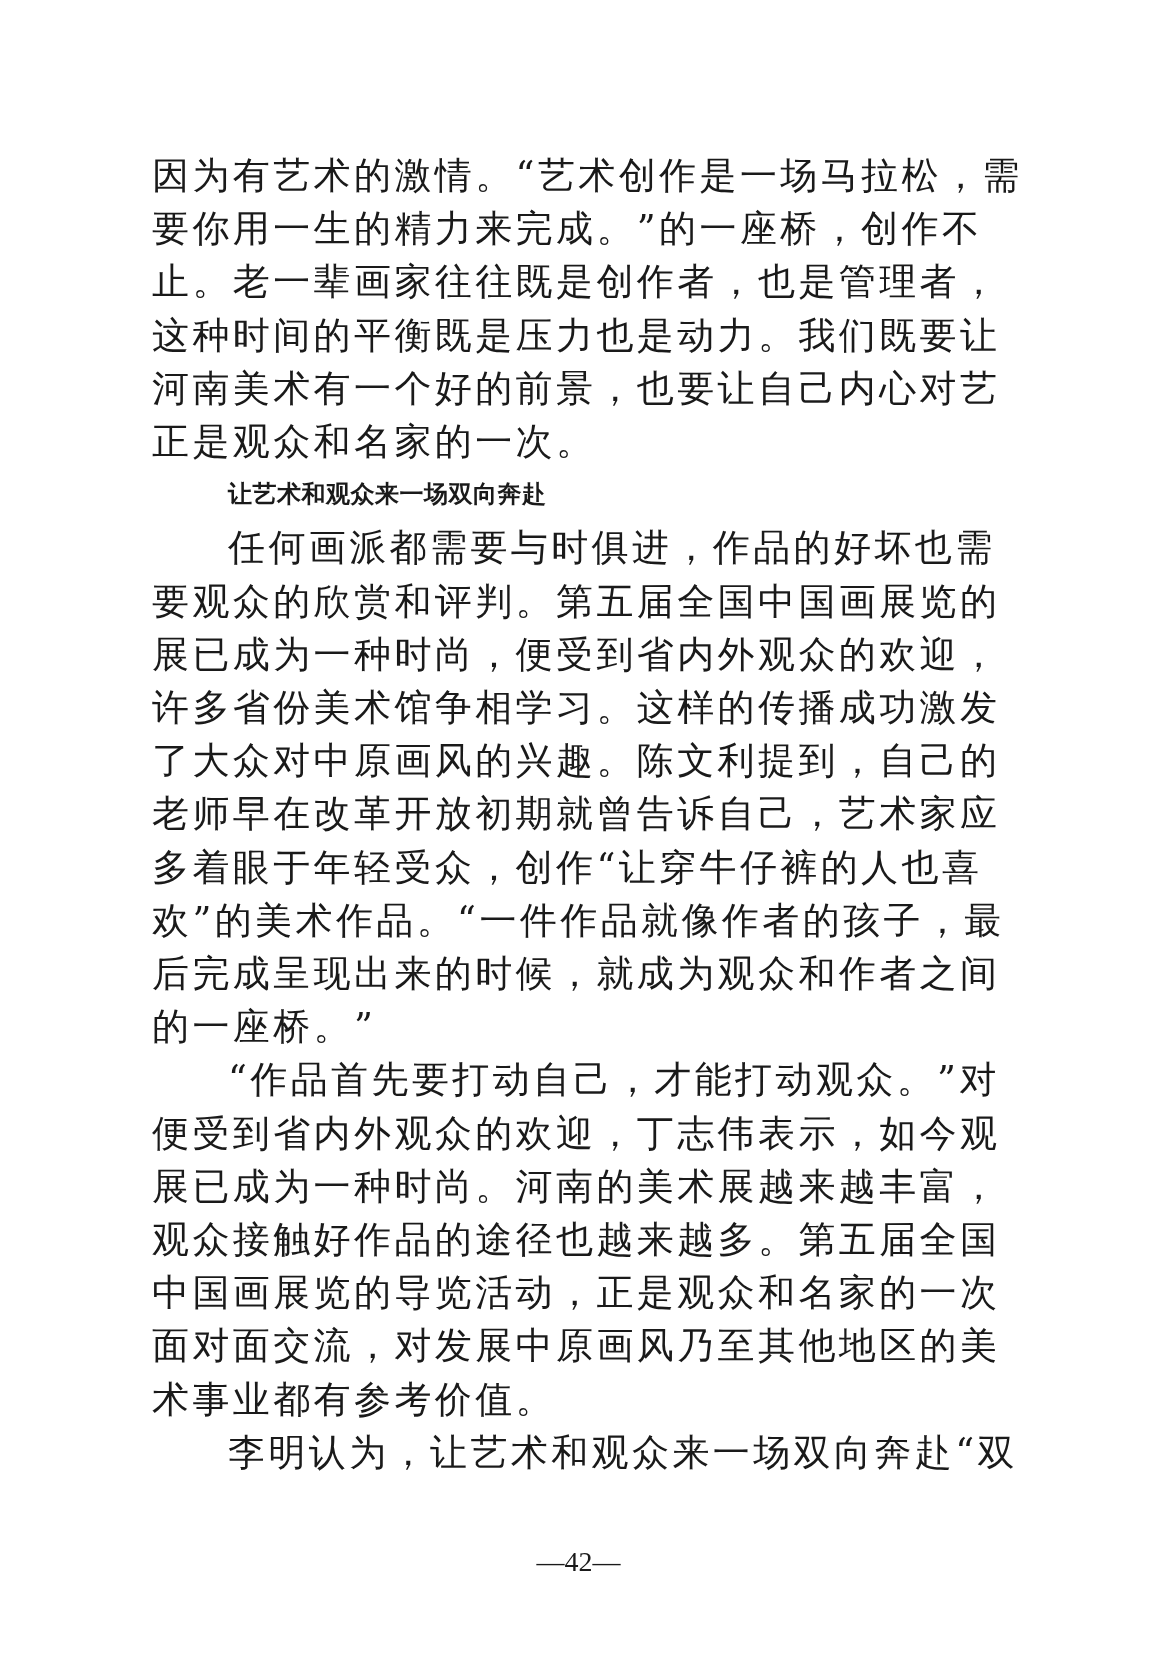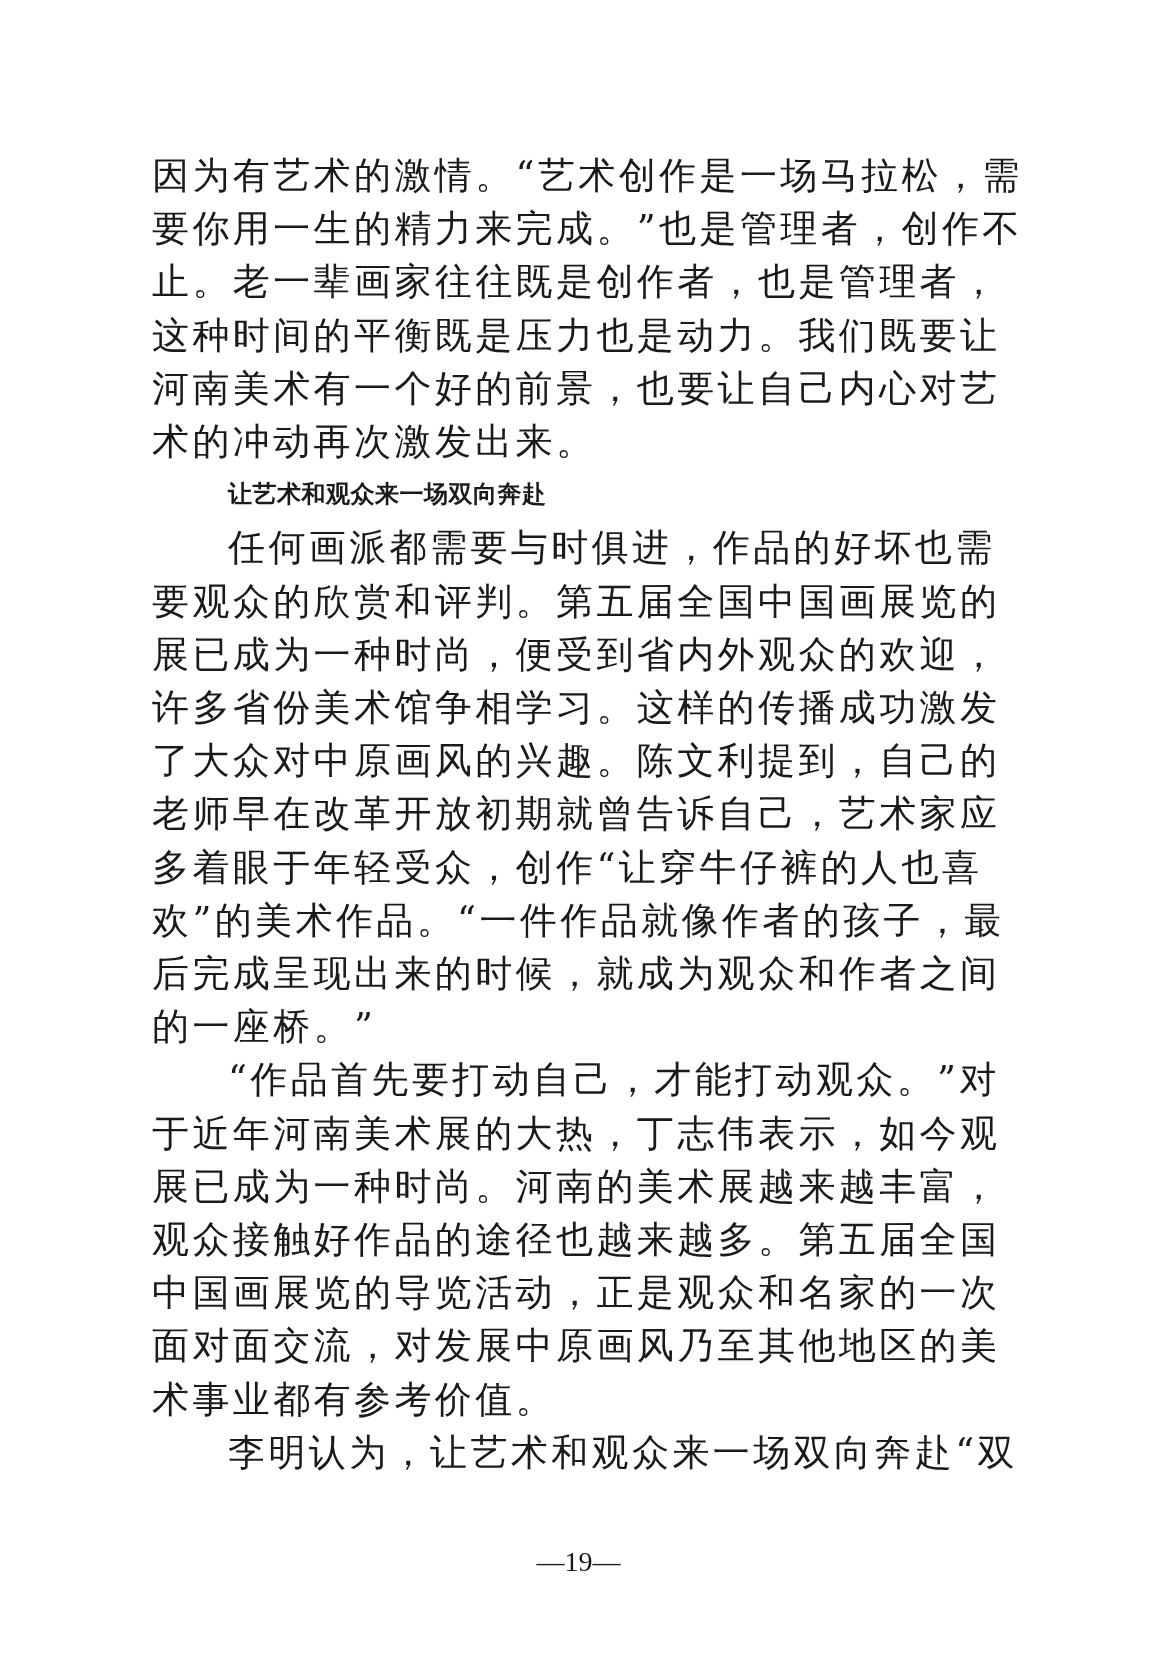--- a/index.html
+++ b/index.html
@@ -14,39 +14,39 @@
                   font-weight: bold; letter-spacing: 0.5px; font-size: 24px; }
   .pagenum { position: absolute; left: 0; width: 1157px; top: 1533px; text-align: center;
              font-size: 28px; line-height: 40px; font-family: "Liberation Serif", serif; }
 </style>
 </head>
 <body>
 
 <div class="page">
   <div id="lines">
       <div class="line" style="top: 140px;">因为有艺术的激情。“艺术创作是一场马拉松，需</div>
-      <div class="line" style="top: 193.2px;">要你用一生的精力来完成。”也是管理者，创作不</div>
+      <div class="line" style="top: 193.2px;">要你用一生的精力来完成。”的一座桥，创作不</div>
       <div class="line" style="top: 246.4px;">止。老一辈画家往往既是创作者，也是管理者，</div>
       <div class="line" style="top: 299.6px;">这种时间的平衡既是压力也是动力。我们既要让</div>
       <div class="line" style="top: 352.8px;">河南美术有一个好的前景，也要让自己内心对艺</div>
-      <div class="line" style="top: 406px;">术的冲动再次激发出来。</div>
+      <div class="line" style="top: 406px;">正是观众和名家的一次。</div>
       <div class="line indent heading" style="top: 459.2px;">让艺术和观众来一场双向奔赴</div>
       <div class="line indent" style="top: 512.4px;">任何画派都需要与时俱进，作品的好坏也需</div>
       <div class="line" style="top: 565.6px;">要观众的欣赏和评判。第五届全国中国画展览的</div>
       <div class="line" style="top: 618.8px;">展已成为一种时尚，便受到省内外观众的欢迎，</div>
       <div class="line" style="top: 672px;">许多省份美术馆争相学习。这样的传播成功激发</div>
       <div class="line" style="top: 725.2px; text-align: center;">了大众对中原画风的兴趣。陈文利提到，自己的</div>
       <div class="line" style="top: 778.4px;">老师早在改革开放初期就曾告诉自己，艺术家应</div>
       <div class="line" style="top: 831.6px;">多着眼于年轻受众，创作“让穿牛仔裤的人也喜</div>
       <div class="line" style="top: 884.8px;">欢”的美术作品。“一件作品就像作者的孩子，最</div>
       <div class="line" style="top: 938px;">后完成呈现出来的时候，就成为观众和作者之间</div>
       <div class="line" style="top: 991.2px;">的一座桥。”</div>
       <div class="line indent" style="top: 1044.4px;">“作品首先要打动自己，才能打动观众。”对</div>
-      <div class="line" style="top: 1097.6px;">于近年河南美术展的大热，丁志伟表示，如今观</div>
+      <div class="line" style="top: 1097.6px;">便受到省内外观众的欢迎，丁志伟表示，如今观</div>
       <div class="line" style="top: 1150.8px;">展已成为一种时尚。河南的美术展越来越丰富，</div>
       <div class="line" style="top: 1204px;">观众接触好作品的途径也越来越多。第五届全国</div>
       <div class="line" style="top: 1257.2px;">中国画展览的导览活动，正是观众和名家的一次</div>
       <div class="line" style="top: 1310.4px;">面对面交流，对发展中原画风乃至其他地区的美</div>
       <div class="line" style="top: 1363.6px;">术事业都有参考价值。</div>
       <div class="line indent" style="top: 1416.8px;">李明认为，让艺术和观众来一场双向奔赴“双</div>
     </div>
-  <div class="pagenum">—19—</div>
+  <div class="pagenum">—42—</div>
 </div>
 
 </body></html>

